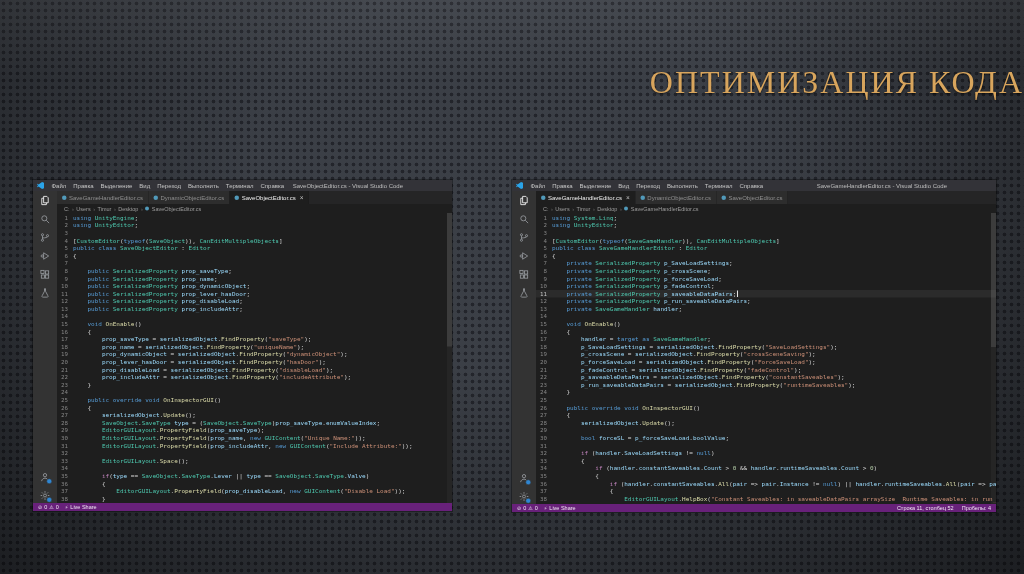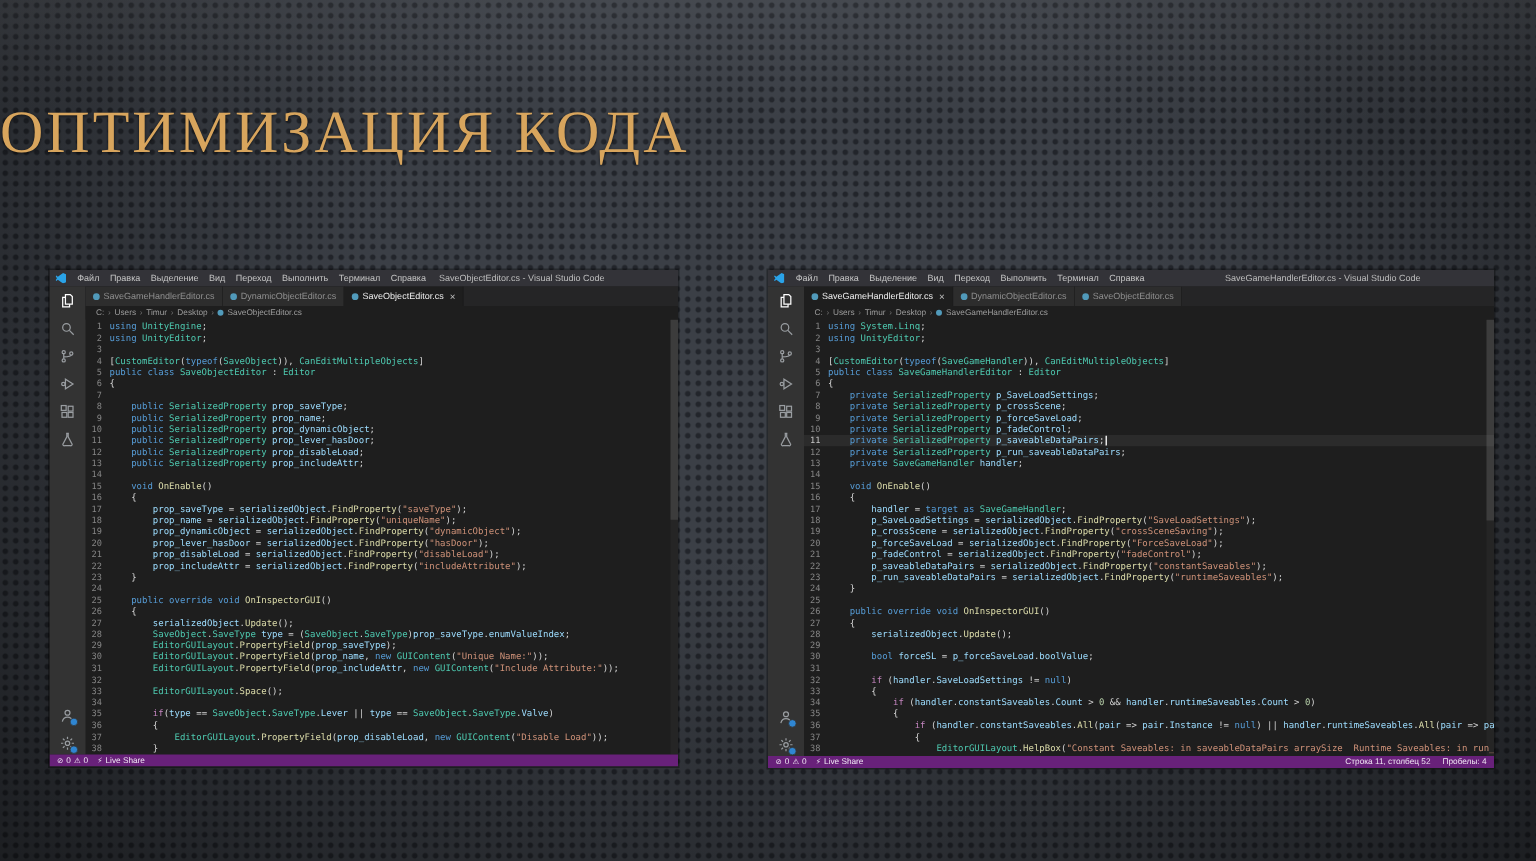--- a/index.html
+++ b/index.html
@@ -4,22 +4,22 @@
 <style>
   html,body{margin:0;padding:0;background:#111;}
   .slide{position:relative;width:1024px;height:574px;overflow:hidden;
     background-color:#3b3f46;
     background-image:radial-gradient(rgba(14,16,20,0.55) 1.5px, rgba(14,16,20,0) 2.2px);
     background-size:7px 7px;
     font-family:"Liberation Sans","DejaVu Sans",sans-serif;}
   .vignette{position:absolute;inset:0;pointer-events:none;
     background:linear-gradient(rgba(255,255,255,0.05),rgba(255,255,255,0) 14%),
       radial-gradient(ellipse at 50% 30%, rgba(0,0,0,0) 35%, rgba(0,0,0,0.52) 100%);}
-  .slide-title{position:absolute;top:64px;left:0;width:100%;text-align:left;
-    font-family:"Liberation Serif","DejaVu Serif",serif;font-size:40px;letter-spacing:2px;
+  .slide-title{position:absolute;top:64px;left:0;width:100%;text-align:right;
+    font-family:"Liberation Serif","DejaVu Serif",serif;font-size:32px;letter-spacing:2px;
     color:#d8a55d;text-shadow:0 1px 2px rgba(0,0,0,0.6);}
 
   
   .vswin{position:absolute;transform:scale(0.5);transform-origin:0 0;display:flex;flex-direction:column;
     background:#1e1e1e;color:#ccc;box-shadow:0 0 0 2px rgba(0,0,0,0.35);overflow:hidden;}
   .win-left{left:33px;top:180px;width:838px;height:662px;}
   .win-right{left:512px;top:180px;width:968px;height:664px;}
 
   .titlebar{height:22px;flex:none;background:#333338;display:flex;align-items:center;
     padding:0 8px;font-size:12px;color:#c5c5c5;white-space:nowrap;overflow:hidden;}

